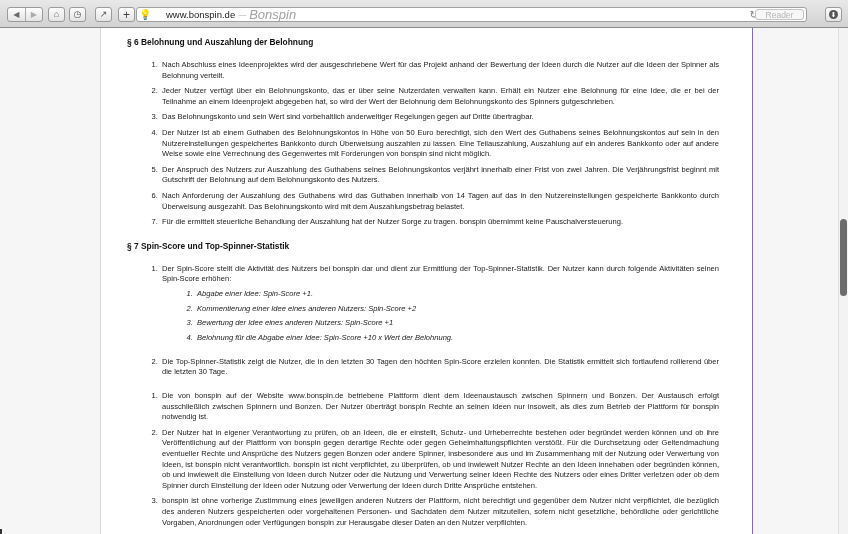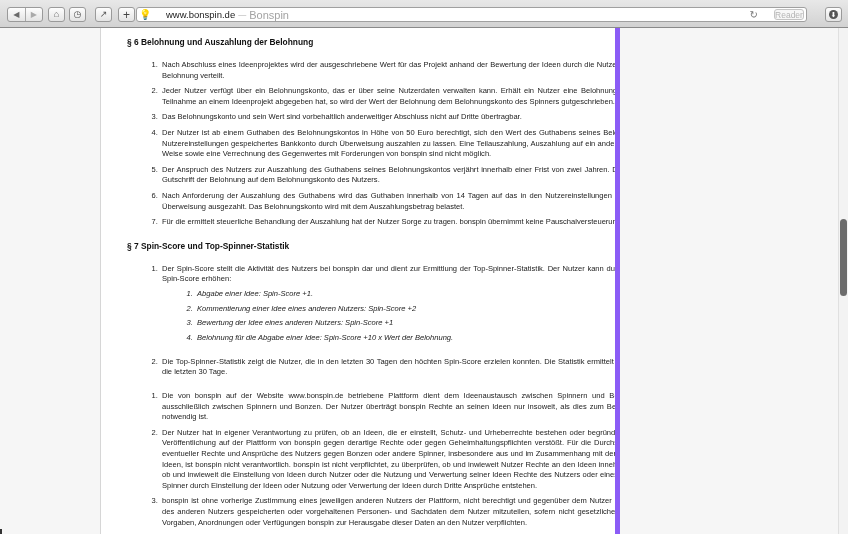--- a/index.html
+++ b/index.html
@@ -34,36 +34,36 @@
   .plus { left:118px; width:17px; font-size:12px; color:#444; }
   .addr {
     position:absolute; left:136px; top:7px; width:671px; height:15px;
     background:#fff; border:1px solid #a0a0a0; border-radius:3px;
     box-sizing:border-box; display:flex; align-items:center;
     font-size:9.5px;
   }
   .addr .bulb { width:12px; text-align:center; color:#f0b400; font-size:10px; margin-left:2px; }
   .addr .url { color:#222; margin-left:15px; }
   .addr .dash { color:#aaa; margin:0 3px; font-size:8px;}
-  .addr .title { color:#a3a3a3; font-size:11px; }
+  .addr .title { color:#a3a3a3; font-size:13px;font-style:italic; }
   .addr .reload { position:absolute; right:48px; color:#777; font-size:10px; }
   .addr .reader {
-    position:absolute; right:2px; top:1px; height:11px; width:30px;
+    position:absolute; right:2px; top:1px; height:11px; width:49px;
     border:1px solid #c3c3c3; border-radius:3px; color:#b4b4b4;
     font-size:8.5px; display:flex; align-items:center; justify-content:center;
     background:#f7f7f7; box-sizing:border-box;
   }
   .dl { left:825px; width:17px; }
   .dl .dot { width:9px; height:9px; border-radius:50%; background:#555; color:#fff; font-size:7px; display:flex; align-items:center; justify-content:center; }
 
   
   .page {
-    position:absolute; left:100px; top:28px; width:520px; height:506px;
+    position:absolute; left:100px; top:28px; width:653px; height:506px;
     background:#fff;
-    border-left:1px solid #d6d6d6; border-right:5px solid #8b5cf6;
+    border-left:1px solid #d6d6d6; border-right:1px solid #8b5cf6;
     box-sizing:border-box;
     overflow:hidden;
   }
   .content { position:absolute; left:26px; top:5px; width:605px; color:#222; }
   h3 { font-size:8.4px; font-weight:bold; margin:4px 0 9px 0; color:#111; }
   ol { margin:13px; padding:0 0 0 20px; font-size:7.55px; line-height:10.6px; text-align:justify; }
   ol li { margin-bottom:5px; padding-left:2px; }
   ol ol { margin-top:4px; padding-left:20px;font-style:italic; }
   ol ol li { margin-bottom:4.2px; }
   .section { margin-bottom:13px; }
@@ -119,21 +119,21 @@
 </div>
 
 <div class="page">
   <div class="content">
 
     <div class="section">
       <h3>§ 6 Belohnung und Auszahlung der Belohnung</h3>
       <ol>
         <li>Nach Abschluss eines Ideenprojektes wird der ausgeschriebene Wert für das Projekt anhand der Bewertung der Ideen durch die Nutzer auf die Ideen der Spinner als Belohnung verteilt.</li>
         <li>Jeder Nutzer verfügt über ein Belohnungskonto, das er über seine Nutzerdaten verwalten kann. Erhält ein Nutzer eine Belohnung für eine Idee, die er bei der Teilnahme an einem Ideenprojekt abgegeben hat, so wird der Wert der Belohnung dem Belohnungskonto des Spinners gutgeschrieben.</li>
-        <li>Das Belohnungskonto und sein Wert sind vorbehaltlich anderweitiger Abschluss nicht auf Dritte übertragbar.</li>
+        <li>Das Belohnungskonto und sein Wert sind vorbehaltlich anderweitiger Regelungen gegen auf Dritte übertragbar.</li>
         <li>Der Nutzer ist ab einem Guthaben des Belohnungskontos in Höhe von 50 Euro berechtigt, sich den Wert des Guthabens seines Belohnungskontos auf sein in den Nutzereinstellungen gespeichertes Bankkonto durch Überweisung auszahlen zu lassen. Eine Teilauszahlung, Auszahlung auf ein anderes Bankkonto oder auf andere Weise sowie eine Verrechnung des Gegenwertes mit Forderungen von bonspin sind nicht möglich.</li>
         <li>Der Anspruch des Nutzers zur Auszahlung des Guthabens seines Belohnungskontos verjährt innerhalb einer Frist von zwei Jahren. Die Verjährungsfrist beginnt mit Gutschrift der Belohnung auf dem Belohnungskonto des Nutzers.</li>
         <li>Nach Anforderung der Auszahlung des Guthabens wird das Guthaben innerhalb von 14 Tagen auf das in den Nutzereinstellungen gespeicherte Bankkonto durch Überweisung ausgezahlt. Das Belohnungskonto wird mit dem Auszahlungsbetrag belastet.</li>
         <li>Für die ermittelt steuerliche Behandlung der Auszahlung hat der Nutzer Sorge zu tragen. bonspin übernimmt keine Pauschalversteuerung.</li>
       </ol>
     </div>
 
     <div class="section">
       <h3>§ 7 Spin-Score und Top-Spinner-Statistik</h3>
       <ol>

